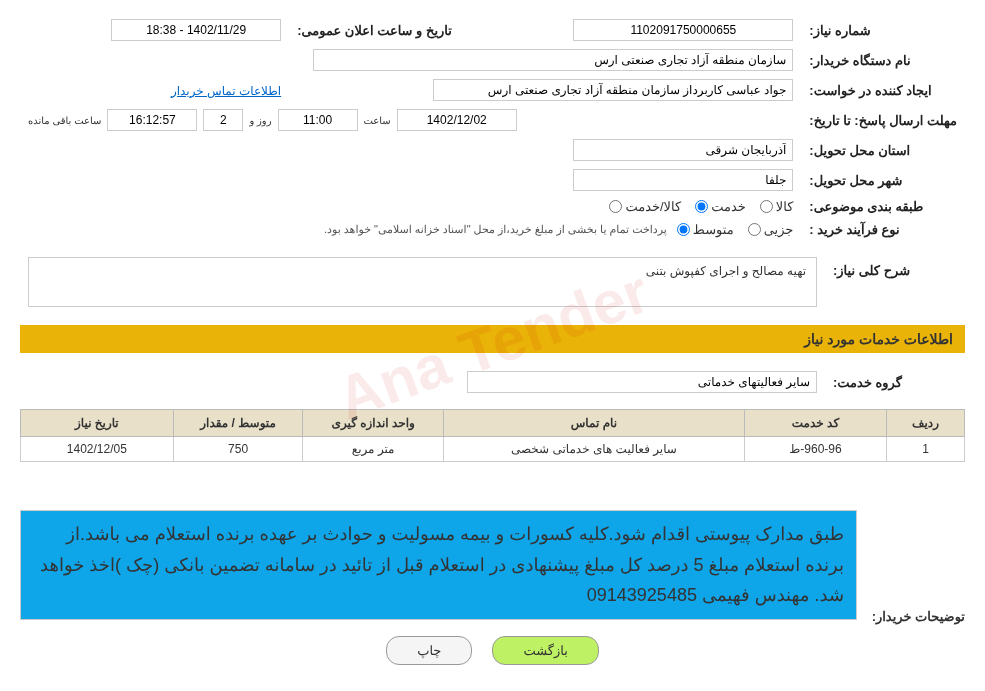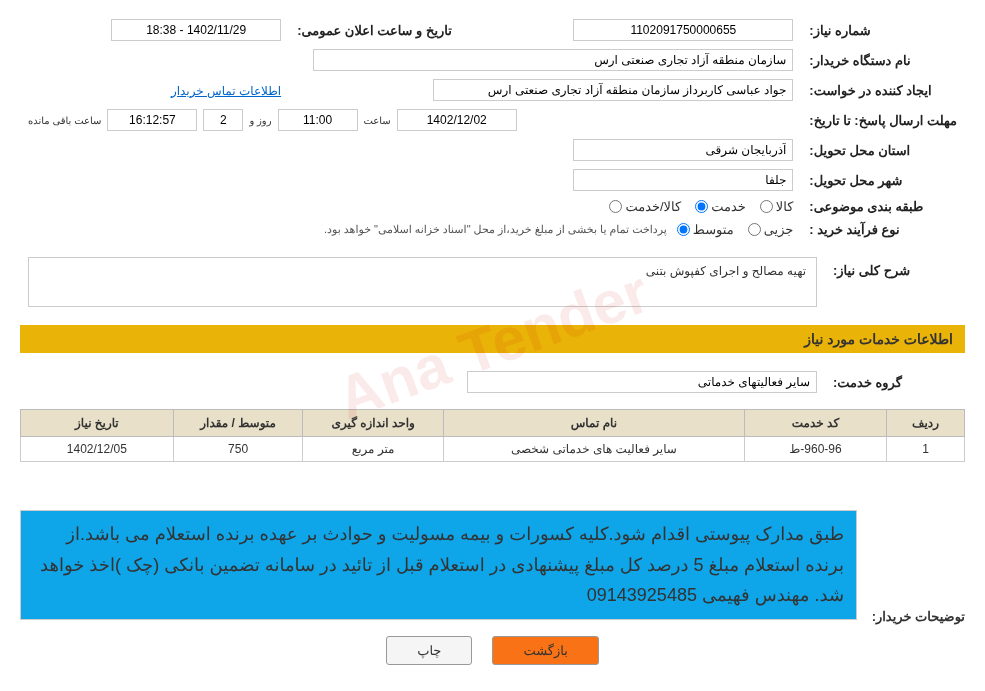--- a/index.html
+++ b/index.html
@@ -159,24 +159,24 @@
       gap: 20px;
       margin-top: 10px;
       margin-bottom: 10px;
     }
     .btn {
       padding: 6px 30px;
       font-size: 13px;
       font-family: Tahoma, Arial, sans-serif;
       cursor: pointer;
       border: 1px solid #999;
-      border-radius: 3px;
+      border-radius: 13px;
     }
     .btn-back {
-      background: #f97316;
+      background: #bef264;
       color: #333;
     }
     .btn-print {
       background: #f5f5f5;
       color: #333;
     }
     .watermark-area {
       position: relative;
     }
     .watermark {

